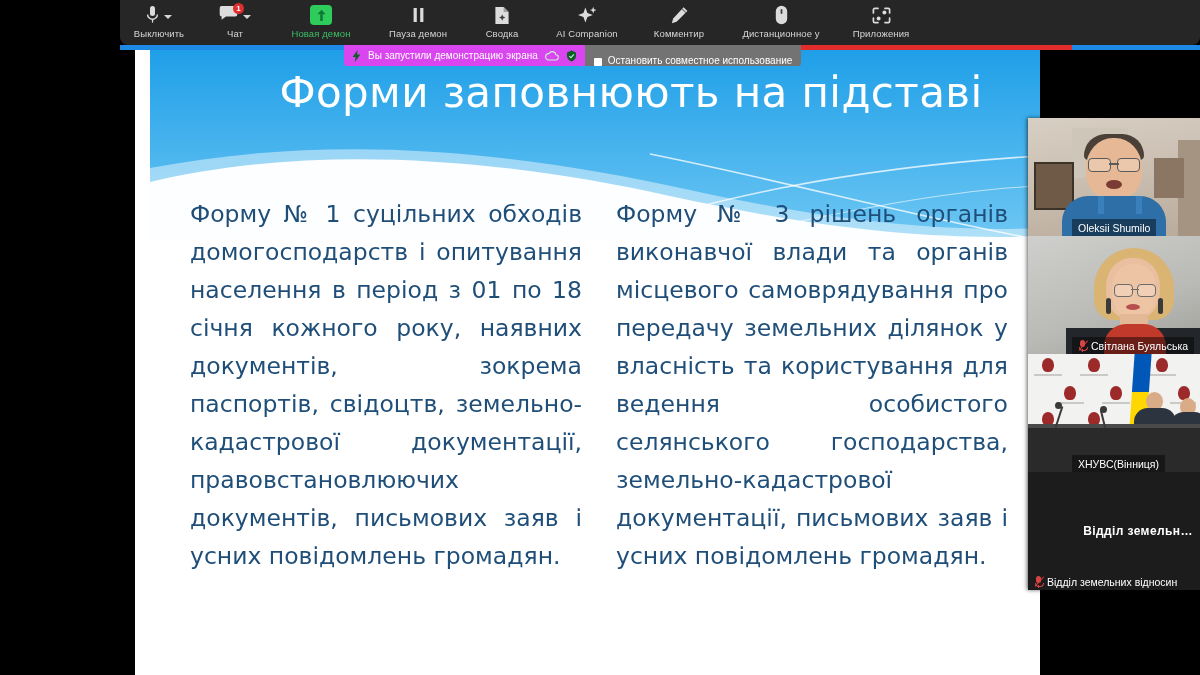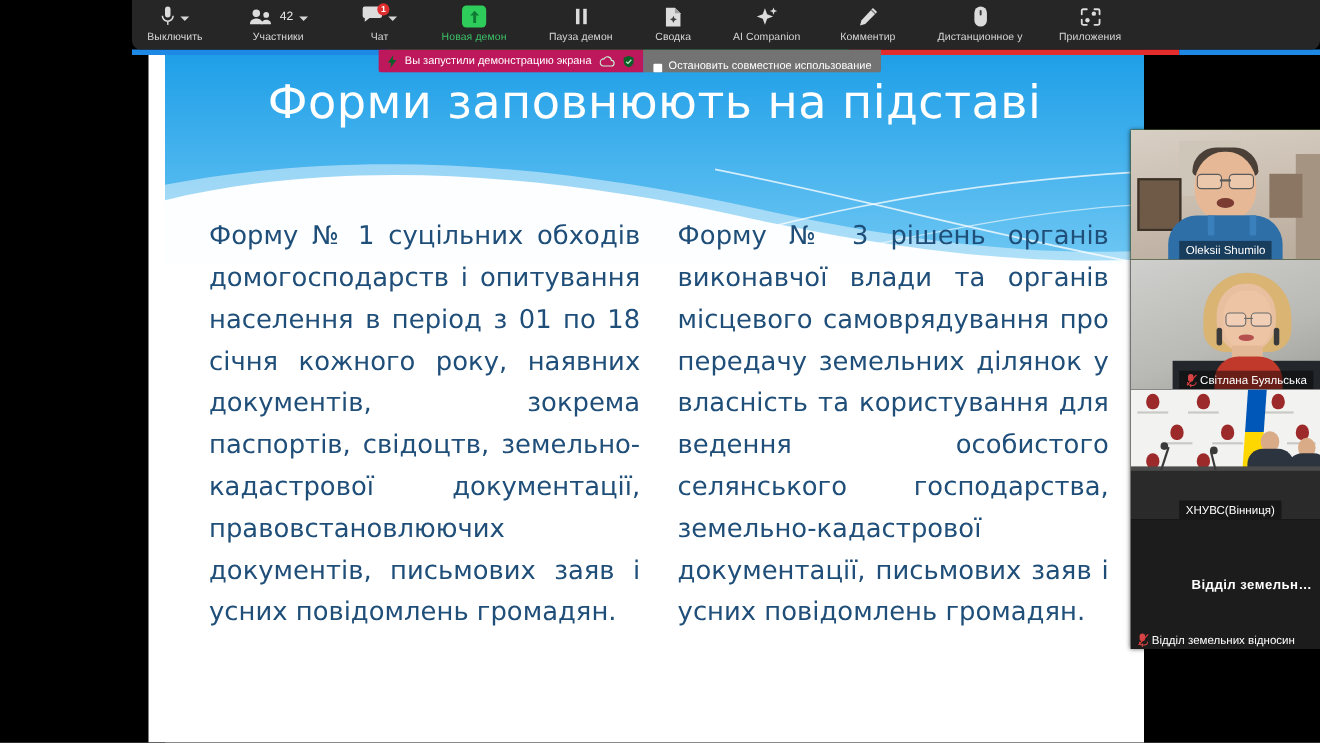--- a/index.html
+++ b/index.html
@@ -44,36 +44,37 @@
   
   .strip{position:absolute;left:120px;top:45px;height:5px;width:1080px;display:flex;}
   .strip i{display:block;height:100%;}
 
   
   .sharebar{
     position:absolute;left:344px;top:45px;height:21px;display:flex;
     align-items:stretch;z-index:14;font-size:10px;border-radius:0 0 3px 3px;overflow:hidden;
   }
   .sb-green{
-    background:#be185d;display:flex;align-items:center;gap:7px;padding:0 8px;color:#fff;
+    background:#d946ef;display:flex;align-items:center;gap:7px;padding:0 8px;color:#fff;
   }
   .sb-green .txt{font-size:10px;white-space:nowrap;}
   .sb-red{
     background:#737373;display:flex;align-items:flex-end;gap:6px;padding:0 9px;color:#fff;
   }
   .stopsq{width:8px;height:8px;background:#fff;border-radius:1px;}
 
   
   .screen{position:absolute;left:135px;top:50px;width:905px;height:625px;background:#fff;}
   .slide{position:absolute;left:15px;top:0;width:890px;height:625px;background:#fff;overflow:hidden;}
   .slide-head{position:absolute;left:0;top:0;width:100%;height:190px;overflow:hidden;}
   .slide-title{
     position:absolute;left:0;top:18px;width:100%;text-align:center;
     font-size:42px;color:#fff;font-weight:400;letter-spacing:.4px;
     font-family:"DejaVu Sans",sans-serif;
+    padding-left:36px;
   }
   .cols{
     position:absolute;left:40px;top:145px;width:818px;display:flex;gap:34px;
   }
   .col{
     width:392px;font-size:23.5px;line-height:38px;color:#1f4e79;
     text-align:justify;text-align-last:left;
     font-family:"DejaVu Sans",sans-serif;
   }
 
@@ -328,33 +329,20 @@
           <rect x="4" y="1" width="5" height="10" rx="2.5" fill="#dcdcdc"></rect>
           <path d="M1.6 9.4a4.9 4.9 0 0 0 9.8 0" stroke="#dcdcdc" stroke-width="1.4" fill="none"></path>
           <rect x="5.9" y="14.2" width="1.3" height="3.4" fill="#dcdcdc"></rect>
         </svg>
         <span class="caret"></span>
       </div>
       <div class="tb-label">Выключить</div>
     </div>
 
 
-    <div class="tb-item" style="width:110px">
-      <div class="tb-icons">
-        <svg width="22" height="15" viewBox="0 0 22 15">
-          <circle cx="7" cy="4" r="3.4" fill="#dcdcdc"></circle>
-          <path d="M1.2 14c0-3.2 2.6-5.1 5.8-5.1S12.8 10.8 12.8 14z" fill="#dcdcdc"></path>
-          <circle cx="16" cy="5.6" r="2.6" fill="#dcdcdc"></circle>
-          <path d="M11.6 14c0-2.5 2-4 4.4-4s4.4 1.5 4.4 4z" fill="#dcdcdc"></path>
-        </svg>
-        <span class="count">42</span>
-        <span class="caret"></span>
-      </div>
-      <div class="tb-label">Участники</div>
-    </div>
 
     <div class="tb-item" style="width:74px">
       <div class="tb-icons">
         <span style="position:relative;display:inline-block">
           <svg width="19" height="16" viewBox="0 0 19 16">
             <path d="M2.6 1h13.8a1.9 1.9 0 0 1 1.9 1.9v6.6a1.9 1.9 0 0 1-1.9 1.9H7L2.6 14.8V11.4a1.9 1.9 0 0 1-1.9-1.9V2.9A1.9 1.9 0 0 1 2.6 1z" fill="#dcdcdc"></path>
           </svg>
           <span class="badge">1</span>
         </span>
         <span class="caret"></span>

